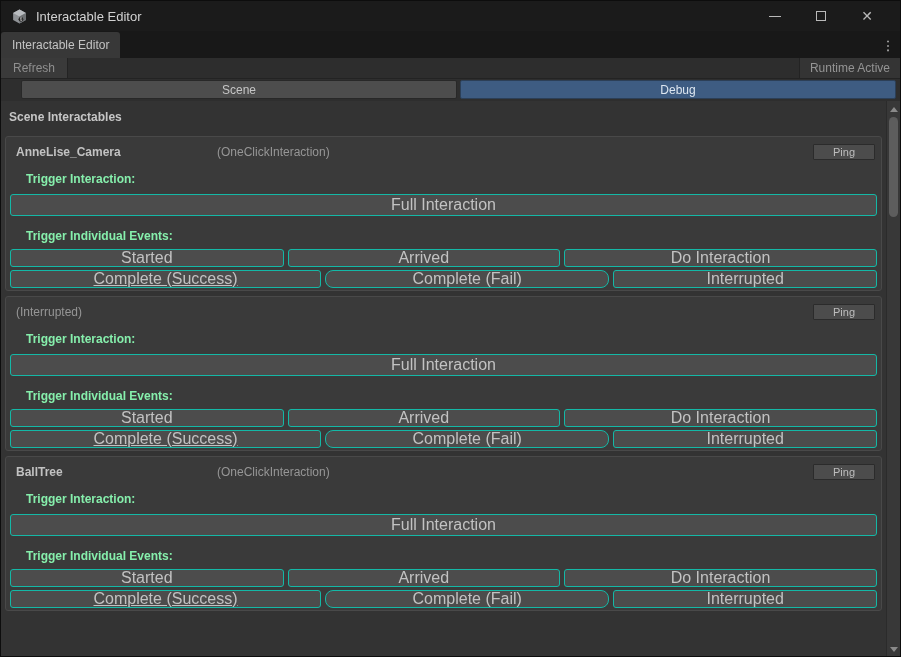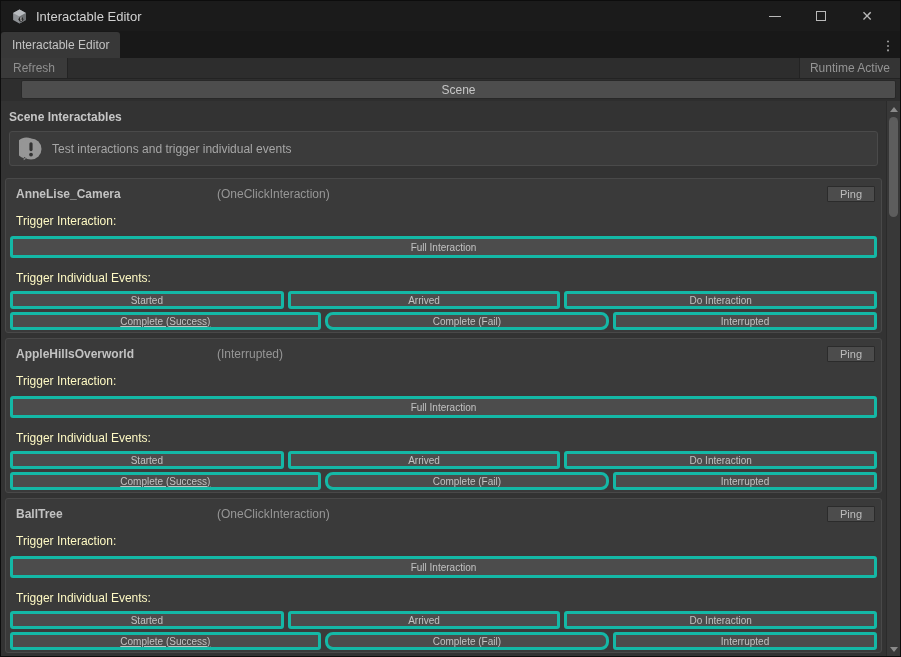--- a/index.html
+++ b/index.html
@@ -33,23 +33,23 @@
   .content { position:relative; height:557px; background:#333333; padding:0 18px 0 4px; overflow:hidden; }
   .heading { font-size:12px; font-weight:bold; color:#c6c6c6; margin:9px 0 0 4px; }
   .helpbox { margin:7px 4px 0 4px; height:35px; background:#3b3b3b; border:1px solid #4a4a4a; border-radius:3px; display:flex; align-items:center; padding:0 9px; }
   .helpbox-text { font-size:12px; color:#a6a6a6; margin-left:9px; }
   .info-icon { width:24px; height:24px; flex:0 0 auto; }
   .section { margin-top:12px; height:155px; background:#3a3a3a; border:1px solid #494949; border-radius:3px; padding:6px 4px 0 4px; }
   .section + .section { margin-top:5px; }
   .sec-header { display:flex; align-items:center; padding:1px 2px 0 6px; height:16px; }
   .sec-name { font-size:12px; font-weight:bold; color:#c2c2c2; width:201px; }
   .sec-type { font-size:12px; color:#969696; }
-  .ping-btn { margin-left:auto; width:48px; height:16px; background:#4c4c4c; border:1px solid #2b2b2b; border-radius:1px; font-size:11px; color:#bdbdbd; display:flex; align-items:center; justify-content:center; }
-  .sec-label { font-size:12px; font-weight:normal; color:#fef9c3; margin:15px 0 0 6px; line-height:11px; }
-  .btn { background:#4c4c4c; border:3px solid #14b8a6; border-radius:3px; font-size:10px; color:#c2c2c2; display:flex; align-items:center; justify-content:center; overflow:hidden; white-space:nowrap; }
+  .ping-btn { margin-left:auto; width:62px; height:16px; background:#4c4c4c; border:1px solid #2b2b2b; border-radius:1px; font-size:11px; color:#bdbdbd; display:flex; align-items:center; justify-content:center; }
+  .sec-label { font-size:12px; font-weight:bold; color:#86efac; margin:15px 0 0 16px; line-height:11px; }
+  .btn { background:#4c4c4c; border:1px solid #14b8a6; border-radius:3px; font-size:16px; color:#c2c2c2; display:flex; align-items:center; justify-content:center; overflow:hidden; white-space:nowrap; }
   .full-btn { height:22px; margin-top:9px; }
   .btn-row { display:flex; gap:4px; height:18px; margin-top:7px; }
   .btn-row.second { margin-top:3px; }
   .btn-row .btn { height:18px; }
   .r1a{flex:275;} .r1b{flex:274;} .r1c{flex:315;}
   .r2a{flex:313;text-decoration:underline;} .r2b{flex:286;border-radius:8px;} .r2c{flex:265;}
   
   .scrollbar { position:absolute; top:0; right:0; bottom:0; width:14px; background:#383838; border-left:1px solid #2b2b2b; }
   .sb-arrow { position:absolute; left:0; width:13px; height:13px; display:flex; align-items:center; justify-content:center; }
   .sb-arrow.up { top:2px; }
@@ -88,35 +88,27 @@
   <div class="kebab">⋮</div>
 </div>
 
 <div class="toolbar">
   <div class="tb-btn">Refresh</div>
   <div class="tb-right">Runtime Active</div>
 </div>
 
 <div class="toggle-row">
   <div class="toggle">Scene</div>
+  <div class="toggle active" id="debug-toggle" style="background: rgb(62, 92, 130);">Debug</div>
 </div>
 
 <div class="content">
 
   <div class="heading">Scene Interactables</div>
 
-  <div class="helpbox">
-    <svg class="info-icon" viewBox="0 0 24 24">
-      <path d="M12 1.5a10.5 10.5 0 1 0 -4.6 19.9 L4.6 23.3 5.2 18.2 A10.5 10.5 0 0 0 12 1.5z" fill="#969696"></path>
-      <circle cx="12" cy="12" r="10.5" fill="#969696"></circle>
-      <rect x="10.4" y="5.2" width="3.2" height="9" rx="1.6" fill="#333333"></rect>
-      <circle cx="12" cy="17.6" r="1.9" fill="#333333"></circle>
-    </svg>
-    <span class="helpbox-text">Test interactions and trigger individual events</span>
-  </div>
 
   <div class="section">
     <div class="sec-header">
       <span class="sec-name">AnneLise_Camera</span>
       <span class="sec-type">(OneClickInteraction)</span>
       <div class="ping-btn">Ping</div>
     </div>
     <div class="sec-label">Trigger Interaction:</div>
     <div class="btn full-btn">Full Interaction</div>
     <div class="sec-label">Trigger Individual Events:</div>
@@ -127,21 +119,20 @@
     </div>
     <div class="btn-row second">
       <div class="btn r2a">Complete (Success)</div>
       <div class="btn r2b">Complete (Fail)</div>
       <div class="btn r2c">Interrupted</div>
     </div>
   </div>
 
   <div class="section">
     <div class="sec-header">
-      <span class="sec-name">AppleHillsOverworld</span>
       <span class="sec-type">(Interrupted)</span>
       <div class="ping-btn">Ping</div>
     </div>
     <div class="sec-label">Trigger Interaction:</div>
     <div class="btn full-btn">Full Interaction</div>
     <div class="sec-label">Trigger Individual Events:</div>
     <div class="btn-row">
       <div class="btn r1a">Started</div>
       <div class="btn r1b">Arrived</div>
       <div class="btn r1c">Do Interaction</div>

